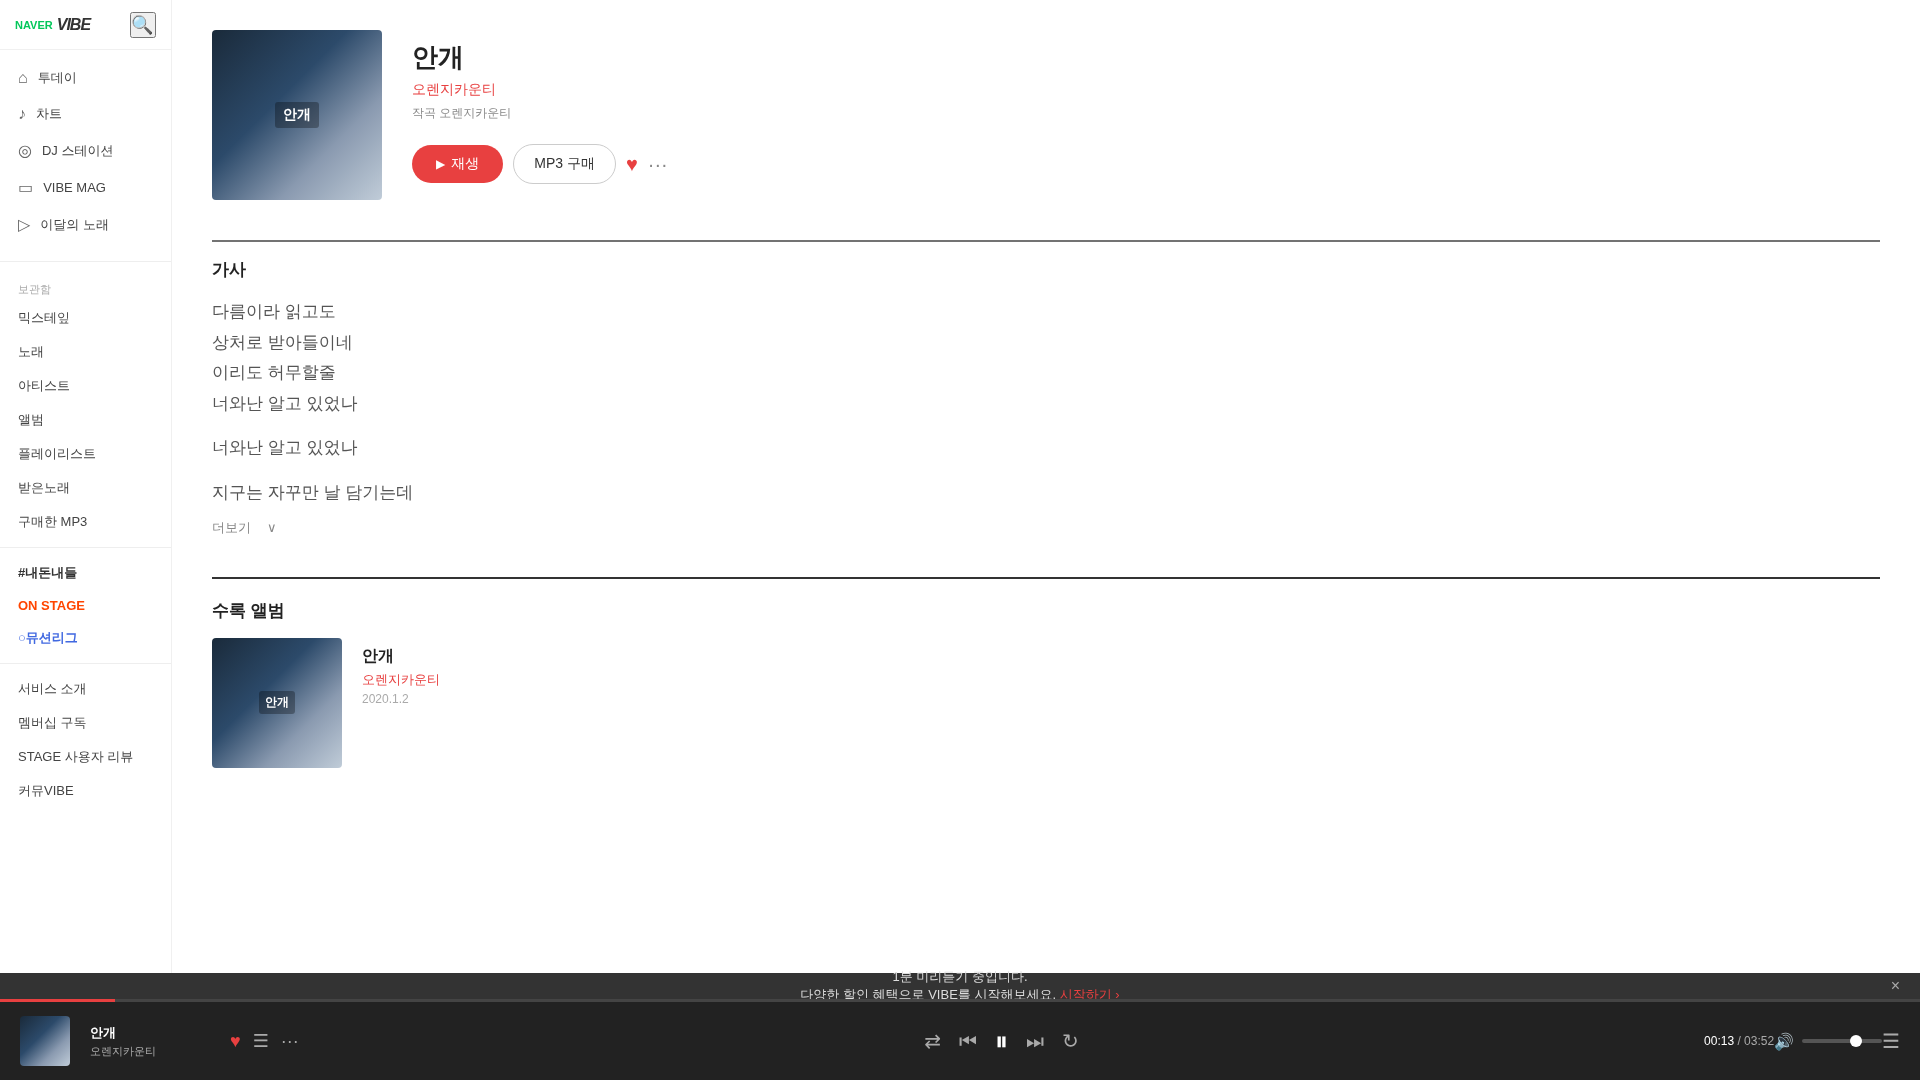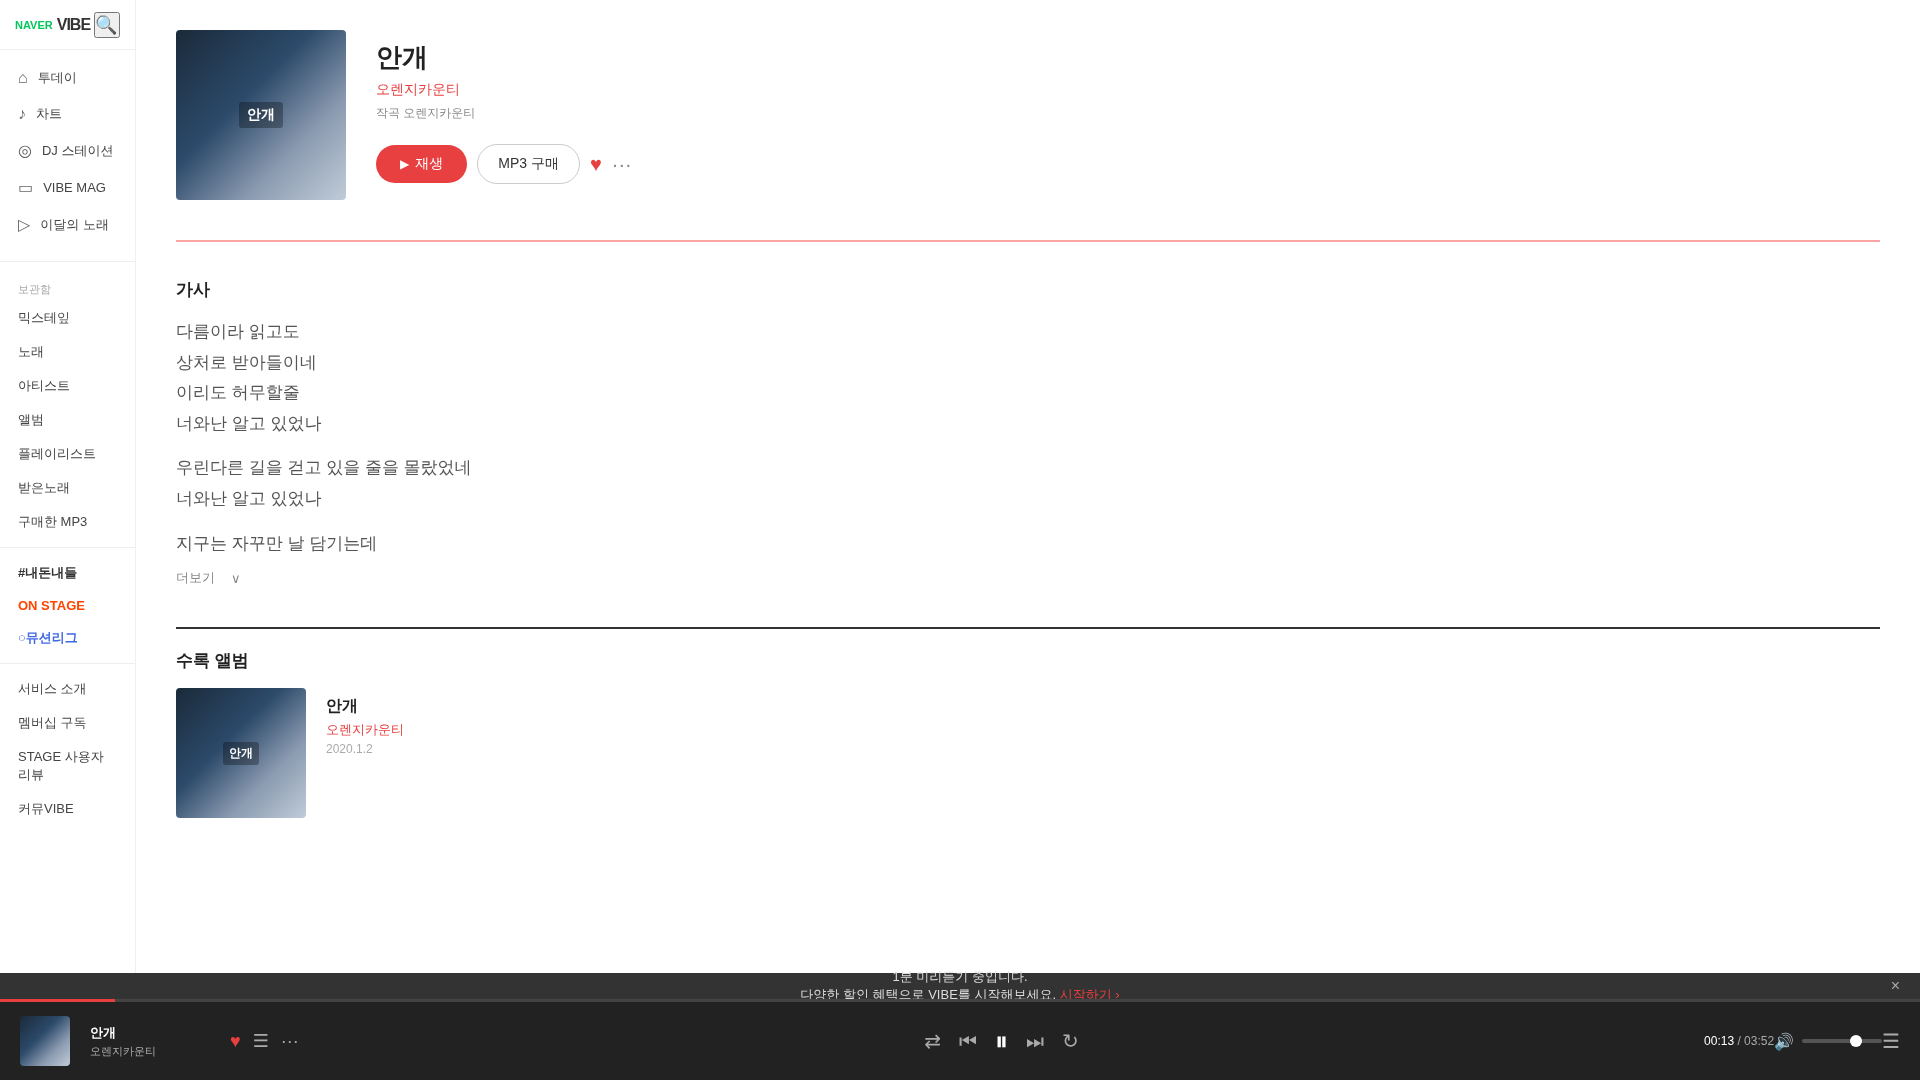--- a/index.html
+++ b/index.html
@@ -2,25 +2,25 @@
 <html><head>
   <meta charset="utf-8">
   <style>
     * { margin: 0; padding: 0; box-sizing: border-box; }
     body { font-family: 'Apple SD Gothic Neo', 'Malgun Gothic', sans-serif; background: #fff; width: 1920px; height: 1080px; overflow: hidden; display: flex; flex-direction: column; }
 
     
     .app-layout { display: flex; flex: 1; height: calc(1080px - 120px); }
 
     
-    .sidebar { width: 136px; background: #fff; border-right: 1px solid #f0f0f0; display: flex; flex-direction: column; height: 100%; overflow-y: auto; padding-bottom: 20px; }
+    .sidebar { width: 172px; background: #fff; border-right: 1px solid #f0f0f0; display: flex; flex-direction: column; height: 100%; overflow-y: auto; padding-bottom: 20px; }
     .sidebar-header { padding: 10px 15px; display: flex; align-items: center; justify-content: space-between; border-bottom: 1px solid #f0f0f0; height: 50px; }
     .sidebar-logo { display: flex; align-items: center; gap: 4px; }
     .logo-naver { color: #03c75a; font-size: 11px; font-weight: 700; }
-    .logo-vibe { color: #333; font-size: 16px; font-weight: 700; letter-spacing: -1px; }
+    .logo-vibe { color: #333; font-size: 16px; font-weight: 700; letter-spacing: -1px; font-style: italic; }
     .search-icon-btn { color: #555; font-size: 18px; cursor: pointer; }
 
     .sidebar-user { padding: 12px 15px; display: flex; align-items: center; gap: 8px; border-bottom: 1px solid #f0f0f0; }
     .user-avatar { width: 28px; height: 28px; border-radius: 50%; background: #b0c4de; display: flex; align-items: center; justify-content: center; font-size: 10px; color: #fff; }
     .user-name { font-size: 13px; color: #333; }
     .user-arrow { font-size: 10px; color: #aaa; }
 
     .sidebar-nav { padding: 10px 0; }
     .nav-item { display: flex; align-items: center; gap: 10px; padding: 9px 18px; font-size: 13px; color: #444; cursor: pointer; }
     .nav-icon { font-size: 16px; color: #666; }
@@ -50,21 +50,21 @@
 
     .song-actions { display: flex; gap: 10px; margin-top: 16px; align-items: center; }
     .btn-play { background: #e84040; color: #fff; border: none; border-radius: 20px; padding: 10px 24px; font-size: 14px; cursor: pointer; display: flex; align-items: center; gap: 6px; }
     .btn-play-icon { font-size: 12px; }
     .btn-mp3 { background: #fff; color: #333; border: 1px solid #ccc; border-radius: 20px; padding: 10px 20px; font-size: 14px; cursor: pointer; }
     .btn-heart { background: none; border: none; font-size: 20px; cursor: pointer; color: #e84040; }
     .btn-more { background: none; border: none; font-size: 20px; cursor: pointer; color: #888; }
 
     
     .section-title { font-size: 17px; font-weight: 700; color: #222; margin-bottom: 16px; }
-    .lyrics-section { margin-bottom: 40px; border-top: 2px solid #fca5a5; padding-top: 36px; }
+    .lyrics-section { margin-bottom: 40px; border-top: 2px solid #737373; padding-top: 16px; }
     .lyrics-line { font-size: 17px; color: #555; line-height: 1.8; }
     .lyrics-spacer { height: 14px; }
     .lyrics-more { display: flex; align-items: center; gap: 16px; font-size: 13px; color: #888; cursor: pointer; margin-top: 10px; }
 
     
     .album-section { border-top: 2px solid #333; padding-top: 20px; }
     .album-card { display: flex; gap: 20px; align-items: flex-start; }
     .album-cover { width: 130px; height: 130px; border-radius: 4px; background: #2c3e50; overflow: hidden; flex-shrink: 0; cursor: pointer; }
     .album-cover-inner { width: 100%; height: 100%; background: linear-gradient(135deg, #1a2a3a 0%, #2c4a6a 40%, #8a9ab0 70%, #c0ccd8 100%); display: flex; align-items: center; justify-content: center; }
     .album-cover-text { color: #fff; font-size: 12px; font-weight: 600; background: rgba(0,0,0,0.3); padding: 3px 6px; border-radius: 3px; }
@@ -194,21 +194,20 @@
       </div>
     </div>
 
     <div class="lyrics-section">
       <div class="section-title">가사</div>
       <div class="lyrics-line">다름이라 읽고도</div>
       <div class="lyrics-line">상처로 받아들이네</div>
       <div class="lyrics-line">이리도 허무할줄</div>
       <div class="lyrics-line">너와난 알고 있었나</div>
       <div class="lyrics-spacer"></div>
-      <div class="lyrics-line">우린다른 길을 걷고 있을 줄을 몰랐었네</div>
       <div class="lyrics-line">너와난 알고 있었나</div>
       <div class="lyrics-spacer"></div>
       <div class="lyrics-line">지구는 자꾸만 날 담기는데</div>
       <div class="lyrics-more">
         <span>더보기</span>
         <span>∨</span>
       </div>
     </div>
 
     <div class="album-section">

